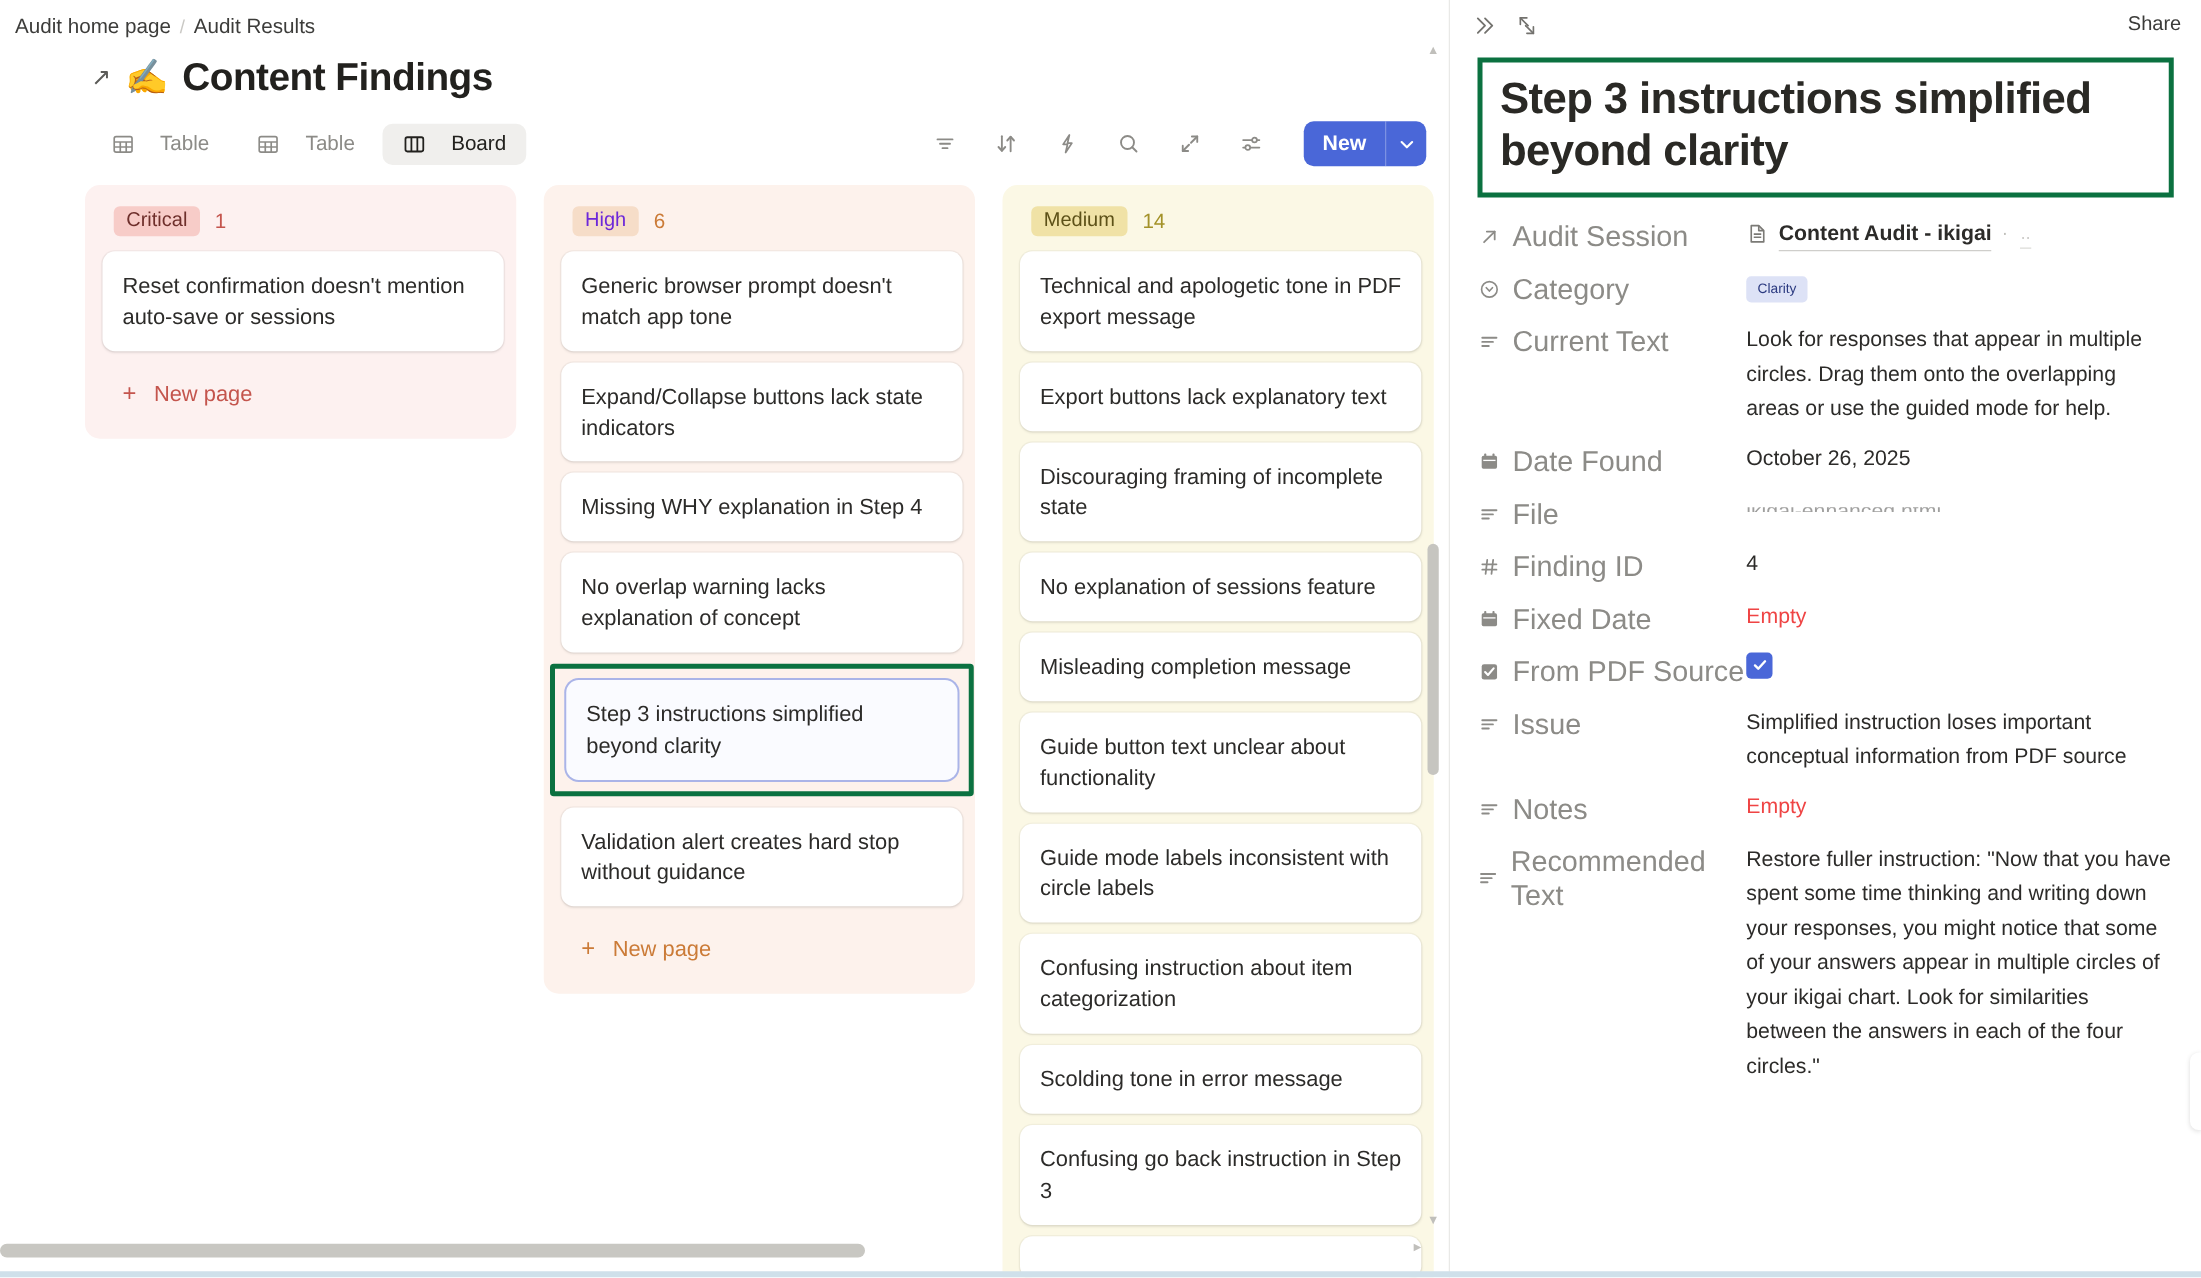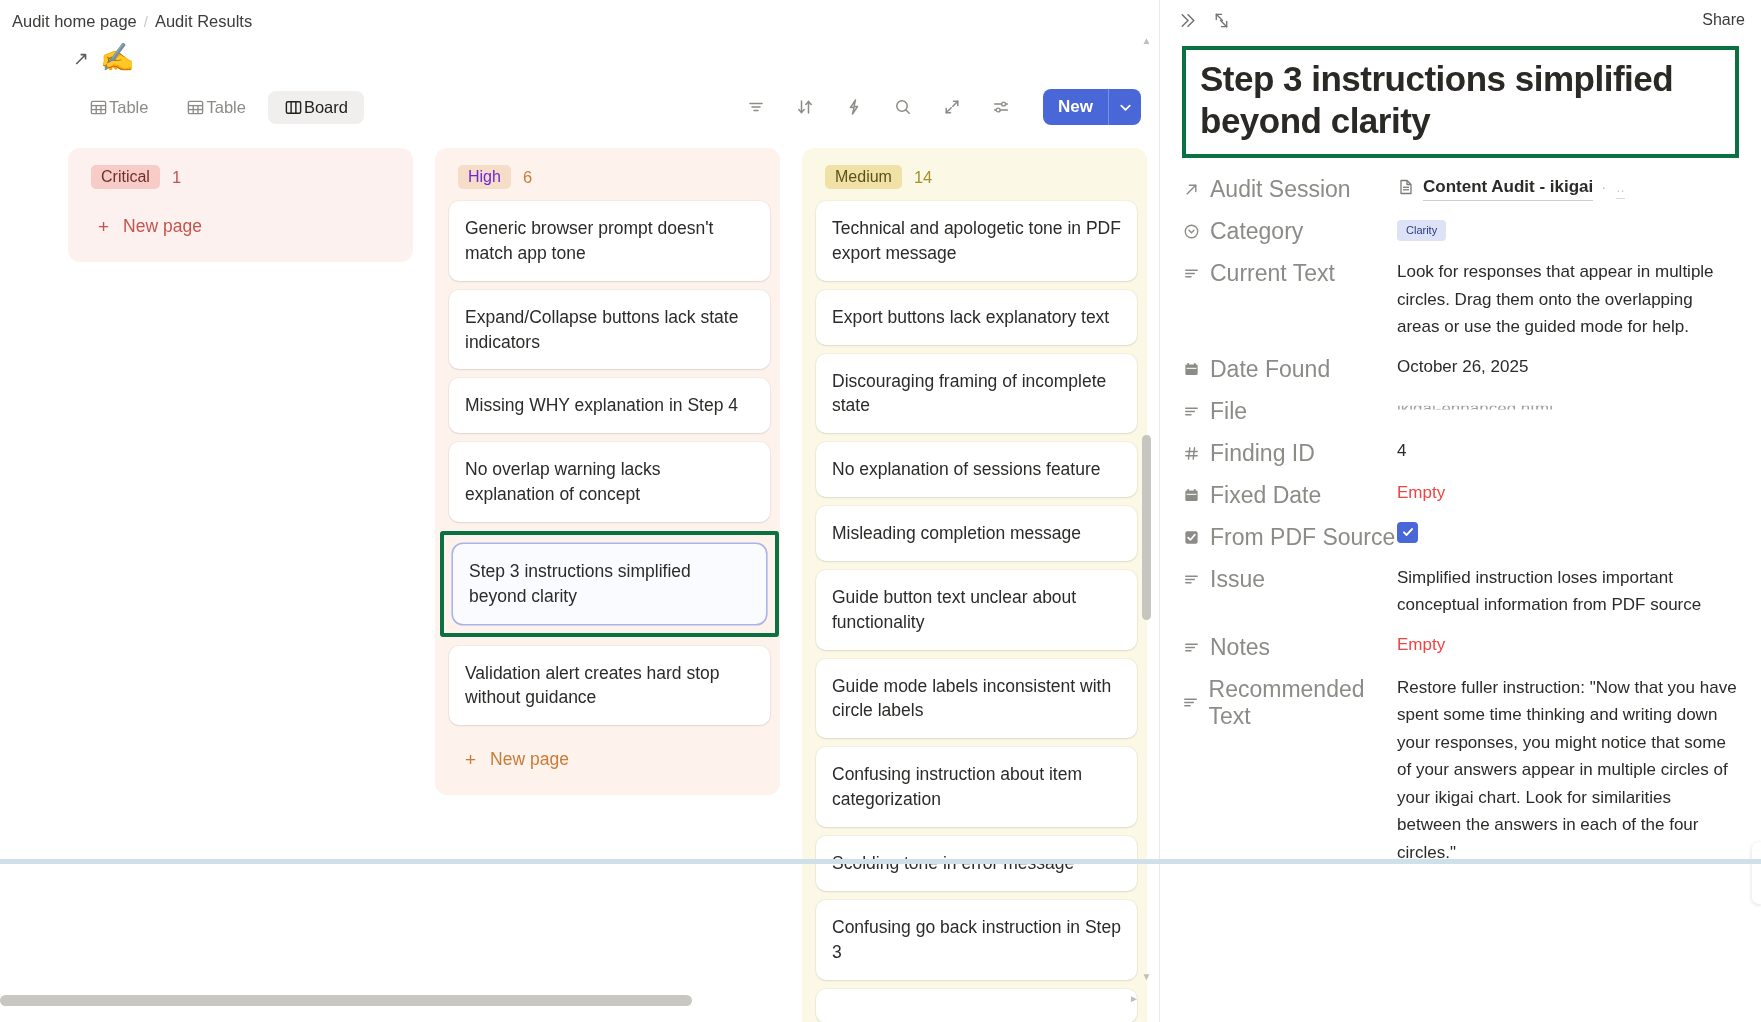--- a/index.html
+++ b/index.html
@@ -2,21 +2,21 @@
 <html><head>
 <meta charset="utf-8">
 <style>
   * { box-sizing: border-box; margin: 0; padding: 0; }
   html, body {
     width: 1761px; height: 1022px;
     font-family: "Liberation Sans", sans-serif;
     background: #ffffff; overflow: hidden;
     -webkit-font-smoothing: antialiased;
   }
-  .app { position: relative; width: 1761px; height: 864px; display: flex; }
+  .app { position: relative; width: 1761px; height: 1022px; display: flex; }
 
   
   .main {
     position: relative; width: 1160px; height: 1022px;
     background: #fff; overflow: hidden;
     border-right: 1px solid #e9e9e7;
   }
 
   .breadcrumb {
     display: flex; align-items: center; gap: 7px;
@@ -35,21 +35,21 @@
   .page-title {
     font-size: 31px; font-weight: bold; color: #22211e; letter-spacing: -0.4px;
   }
 
   .viewbar {
     display: flex; align-items: center;
     padding: 14px 18px 0 73px; height: 56px;
   }
   .tabs { display: flex; align-items: center; gap: 6px; }
   .tab {
-    display: flex; align-items: center; gap: 1px;
+    display: flex; align-items: center; gap: 20px;
     padding: 7px 16px; border-radius: 8px;
     font-size: 16.5px; color: #8c8b87; cursor: pointer; white-space: nowrap;
   }
   .tab.active { background: #f0efed; color: #22211e; font-weight: 500; }
   .tab svg { display: block; }
 
   .toolbar { margin-left: auto; display: flex; align-items: center; gap: 15px; }
   .tb-btn {
     width: 34px; height: 34px; display: flex; align-items: center; justify-content: center;
     border-radius: 7px; cursor: pointer; color: #8c8b87;
@@ -217,20 +217,21 @@
 
     <div class="breadcrumb">
       <span class="crumb">Audit home page</span>
       <span class="sep">/</span>
       <span class="crumb">Audit Results</span>
     </div>
 
     <div class="title-row">
       <span class="title-arrow">↗</span>
       <span class="title-emoji">✍️</span>
+      <span class="page-title">Content Findings</span>
     </div>
 
     <div class="viewbar">
       <div class="tabs">
         <div class="tab">
           <span>
             <svg width="19" height="19" viewBox="0 0 20 20" fill="none" stroke="currentColor" stroke-width="1.4">
               <rect x="2.5" y="3.5" width="15" height="13" rx="1.6"></rect>
               <line x1="2.5" y1="8" x2="17.5" y2="8"></line>
                 <line x1="2.5" y1="12.2" x2="17.5" y2="12.2"></line>
@@ -320,20 +321,21 @@
       </div>
     </div>
 
     <div class="board">
 
       <div class="column col-critical">
         <div class="col-header">
           <span class="col-badge">Critical</span>
           <span class="col-count">1</span>
         </div>
+        <div class="card">Reset confirmation doesn't mention auto-save or sessions</div>
         <div class="new-page">
           <span class="plus">+</span>
           <span>New page</span>
         </div>
       </div>
 
       <div class="column col-high">
         <div class="col-header">
           <span class="col-badge">High</span>
           <span class="col-count">6</span>

